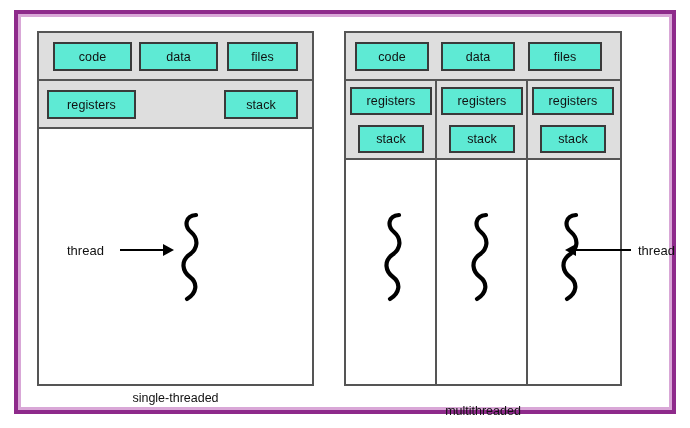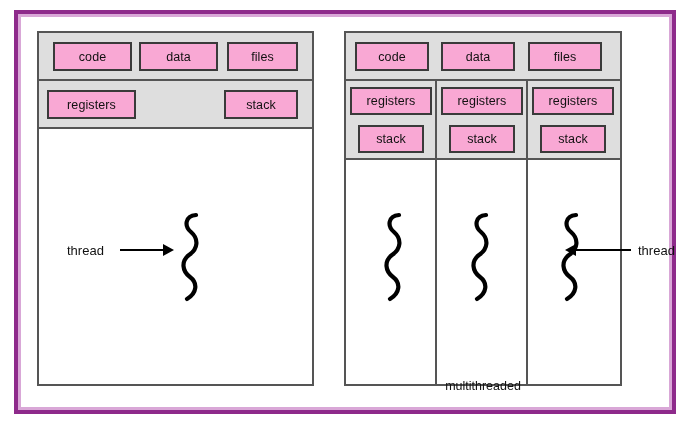--- a/index.html
+++ b/index.html
@@ -53,21 +53,21 @@
     position: absolute;
     box-sizing: border-box;
     background: #dedede;
     border-bottom: 2px solid #555555;
   }
 
   
   .cell {
     position: absolute;
     box-sizing: border-box;
-    background: #f9a8d4;
+    background: #5eead4;
     border: 2px solid #3a3a3a;
     display: flex;
     align-items: center;
     justify-content: center;
     font-size: 12.5px;
     color: #111111;
     letter-spacing: 0.1px;
     white-space: nowrap;
   }
 
@@ -153,20 +153,21 @@
     <svg class="squiggle" style="left:135px; top:178px;" width="34" height="92" viewBox="0 0 34 92">
       <path d="M22 4 C 11 5, 10 15, 17 21 C 25 28, 24 38, 15 44
                C 7 50, 8 60, 16 66 C 24 72, 23 82, 13 88" fill="none" stroke="#000000" stroke-width="4.2" stroke-linecap="round" stroke-linejoin="round"></path>
     </svg>
   </div>
 
   <div class="thread-label" style="left:44px; top:224px;">thread</div>
   <div class="arrow-line" style="left:97px; top:230px; width:46px;"></div>
   <div class="arrow-head right" style="left:140px; top:225px;"></div>
 
+  <div class="caption" style="left:14px; top:372px; width:277px;">single-threaded</div>
 
   <div class="panel" style="left:321px; top:12px; width:278px; height:355px;">
 
     <div class="band" style="left:0; top:0; width:274px; height:48px;">
       <div class="cell" style="left:9px; top:9px; width:74px; height:29px;">
         <span>code</span>
       </div>
       <div class="cell" style="left:95px; top:9px; width:74px; height:29px;">
         <span>data</span>
       </div>
@@ -215,17 +216,17 @@
     <svg class="squiggle" style="left:208px; top:178px;" width="34" height="92" viewBox="0 0 34 92">
       <path d="M22 4 C 11 5, 10 15, 17 21 C 25 28, 24 38, 15 44
                C 7 50, 8 60, 16 66 C 24 72, 23 82, 13 88" fill="none" stroke="#000000" stroke-width="4.2" stroke-linecap="round" stroke-linejoin="round"></path>
     </svg>
   </div>
 
   <div class="arrow-line" style="left:552px; top:230px; width:56px;"></div>
   <div class="arrow-head left" style="left:542px; top:225px;"></div>
   <div class="thread-label" style="left:615px; top:224px;">thread</div>
 
-  <div class="caption" style="left:321px; top:360px; width:278px;">multithreaded</div>
+  <div class="caption" style="left:321px; top:385px; width:278px;">multithreaded</div>
 
 </div>
 </div>
 </div>
 
 </body></html>

